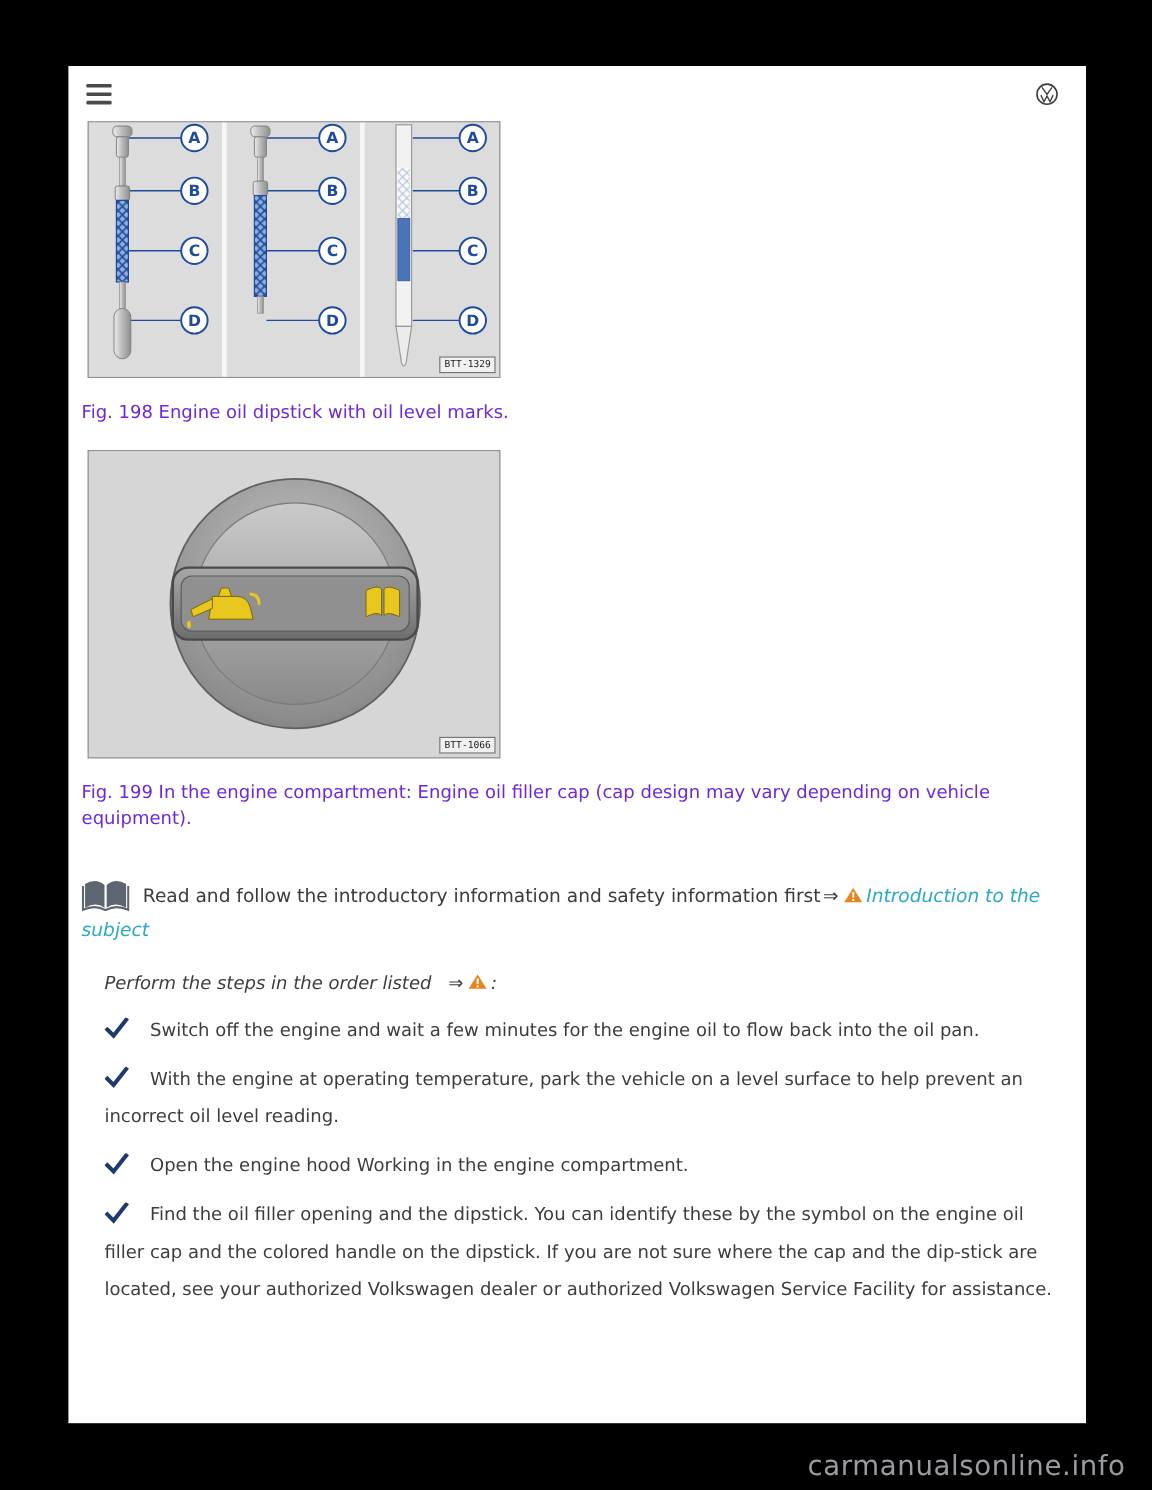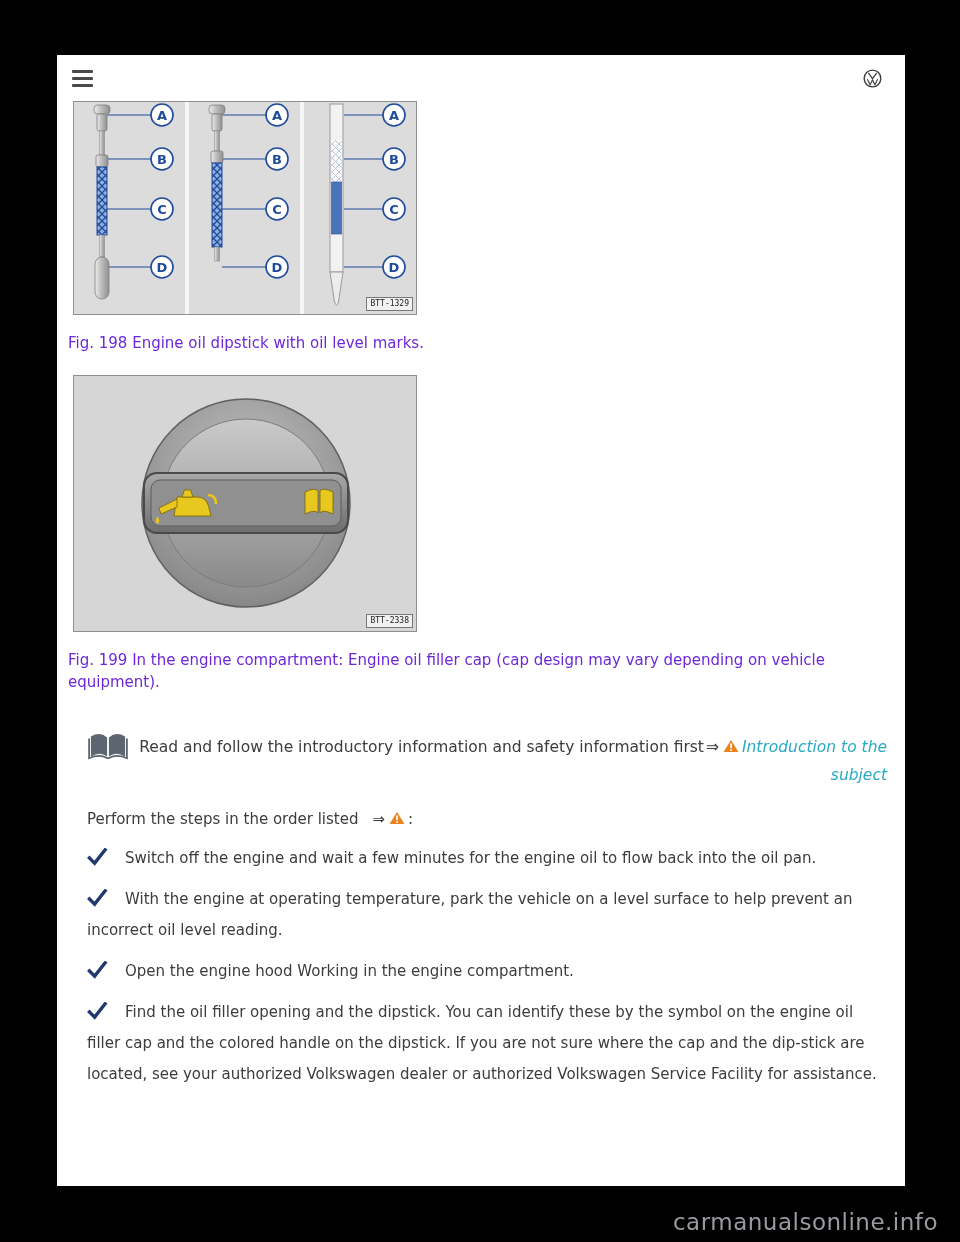--- a/index.html
+++ b/index.html
@@ -14,33 +14,33 @@
   .hamburger span { display:block; width:21px; height:3px; background:#4a4a4a; border-radius:1px; }
   .vw-logo { cursor:pointer; line-height:0; }
 
   .fig { margin-left:5px; display:block; }
   .fig2 { margin-top:21px; }
   .fig-img { position:relative; width:344px; border:1px solid #8f8f8f; background:#dcdcdc; line-height:0; }
   .btt { position:absolute; right:3px; bottom:3px; font-family:"DejaVu Sans Mono", monospace; font-size:8px;
          color:#222; background:rgba(245,245,245,0.85); border:1px solid #777; padding:1px 3px; line-height:1.2; }
   .caption { color:#6d28d9; font-size:15px; line-height:22px; margin:17px 0 0 -5px; max-width:822px; }
 
-  .read-note { margin-top:40px; font-size:15.5px; color:#3c3c3c; line-height:28px; max-width:820px;text-align:right; }
+  .read-note { margin-top:40px; font-size:15.5px; color:#3c3c3c; line-height:28px; max-width:820px; }
   .book-icon { display:inline-block; }
   .book-icon svg { vertical-align:-8px; margin-right:11px; }
   .arrow { color:#3c3c3c; margin:0 2px; }
   .warn { margin:0 3px 0 2px; display:inline-block; }
   .warn svg { vertical-align:-1px; }
   .ref-link { color:#2aa9c5; font-style:italic; text-decoration:none; cursor:pointer; }
 
   .heading { color:#23a7c6; font-size:23px; font-weight:bold; margin-top:24px; padding-bottom:9px;
              border-bottom:1px solid #e3e3e3; }
 
   .checklist { padding:18px 0 0 19px; font-size:15px; color:#3c3c3c; }
-  .perform { margin-bottom:12px; line-height:24px; }
+  .perform { margin-bottom:12px; line-height:24px;font-style:italic; }
   .perform .arrow { margin-left:14px; }
   .check-item { line-height:31px; margin-bottom:10px; }
   .check { display:inline-block; width:38px; }
   .check svg { vertical-align:-3px; }
 
   .watermark { position:absolute; right:22px; bottom:7px; color:#989ba0; font-size:23px;
                letter-spacing:0.5px; cursor:pointer; }
 </style>
 </head>
 <body>
@@ -197,21 +197,21 @@
           <path d="M108 121 l2.5 -7 h6 l2.5 7 Z" fill="#e8c81f" stroke="#7a6400" stroke-width="0.8"></path>
           <path d="M103 123 L85 132 L87 138 L103 131 Z" fill="#e8c81f" stroke="#7a6400" stroke-width="0.8"></path>
           <path d="M84 141 q2.5 5 0 6.5 q-3.5 0 -1.5 -6 z" fill="#e8c81f"></path>
           <path d="M134 119 q8 0 8 9" fill="none" stroke="#e8c81f" stroke-width="2.5"></path>
         </g>
         <g>
           <path d="M231 116 q10 -5 13 -1 v22 q-3 -4 -13 1 z" fill="#e8c81f" stroke="#7a6400" stroke-width="0.8"></path>
           <path d="M259 116 q-10 -5 -13 -1 v22 q3 -4 13 1 z" fill="#e8c81f" stroke="#7a6400" stroke-width="0.8"></path>
         </g>
       </svg>
-      <span class="btt">BTT-2338</span>
+      <span class="btt">BTT-1066</span>
     </div>
     <figcaption class="caption">Fig. 199 In the engine compartment: Engine oil filler cap (cap design may vary depending on vehicle equipment).</figcaption>
   </figure>
 
   <p class="read-note">
     <span class="book-icon">
       <svg viewBox="0 0 44 30" width="40" height="27">
         <path d="M3 4 Q13 -2 21 5 L21 26 Q13 20 3 26 Z" fill="#5d6570"></path>
         <path d="M41 4 Q31 -2 23 5 L23 26 Q31 20 41 26 Z" fill="#5d6570"></path>
         <path d="M1 6 L1 28 Q12 23 21.5 28 L22.5 28 Q32 23 43 28 L43 6" fill="none" stroke="#5d6570" stroke-width="2"></path>

